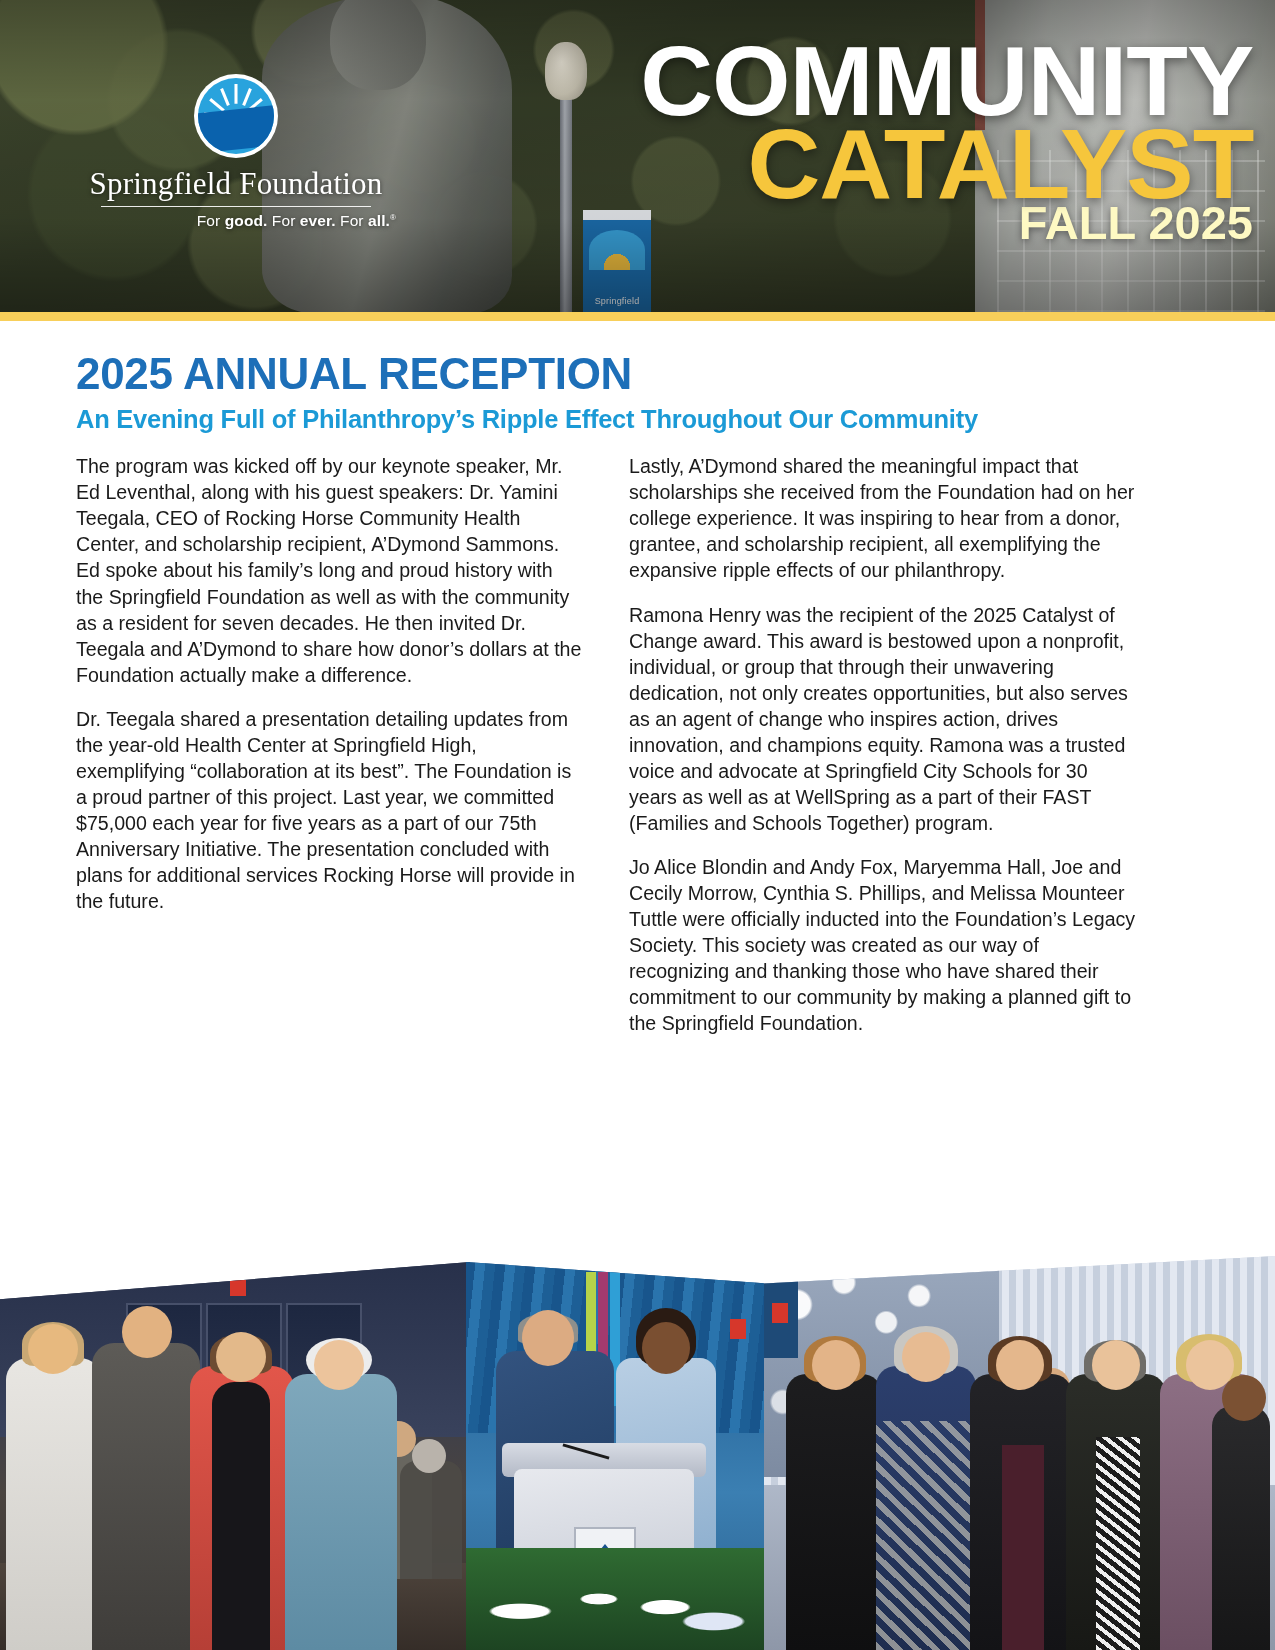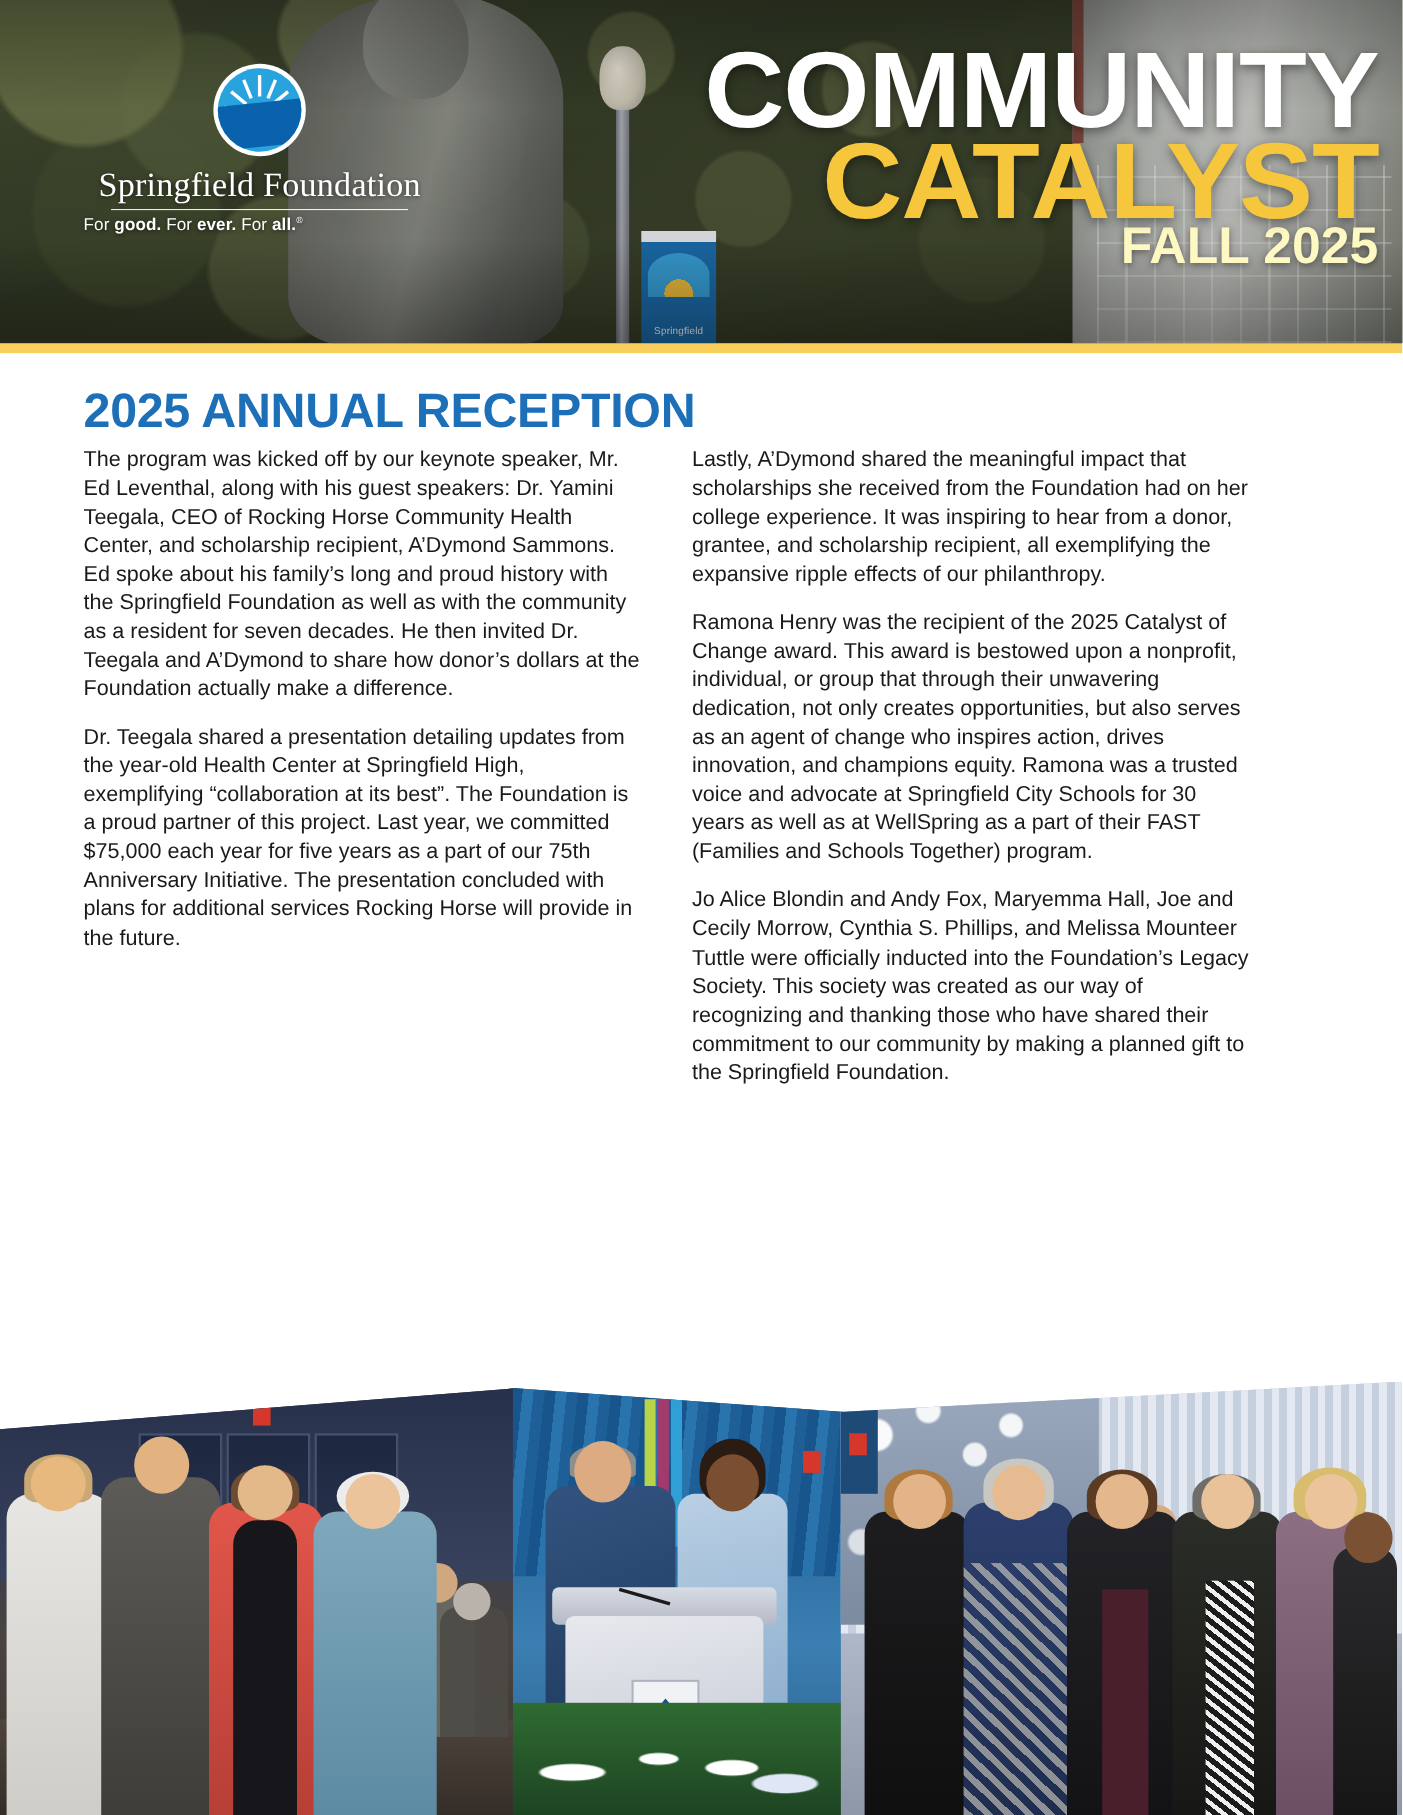--- a/index.html
+++ b/index.html
@@ -85,21 +85,21 @@
   .mh-banner-sign .txt{
     position:absolute;left:0;right:0;bottom:6px;text-align:center;
     font-size:9px;color:#ffffff;letter-spacing:.2px;
   }
   .mh-vignette{
     position:absolute;inset:0;
     background:linear-gradient(180deg,rgba(0,0,0,.30) 0%,rgba(0,0,0,.05) 32%,rgba(0,0,0,.10) 70%,rgba(0,0,0,.38) 100%);
   }
 
   
-  .logo-wrap{position:absolute;left:76px;top:58px;width:320px;}
+  .logo-wrap{position:absolute;left:76px;top:74px;width:320px;}
   .logo-mark{
     width:84px;height:84px;margin:0 auto 10px;border-radius:50%;
     background:#ffffff;padding:4px;box-sizing:border-box;
     position:relative;overflow:hidden;
   }
   .logo-inner{
     position:absolute;left:4px;top:4px;right:4px;bottom:4px;border-radius:50%;
     overflow:hidden;background:#29a3dd;
   }
   .logo-water{
@@ -116,21 +116,21 @@
     font-family:"Liberation Serif", serif;
     font-size:31px;color:#ffffff;text-align:center;
     letter-spacing:.2px;line-height:1;white-space:nowrap;
     text-shadow:0 1px 4px rgba(0,0,0,.55);
   }
   .logo-rule{
     width:270px;height:1px;background:rgba(255,255,255,.9);
     margin:7px auto 5px;
   }
   .logo-tag{
-    font-size:15.5px;color:#ffffff;text-align:left;letter-spacing:.1px;
+    font-size:15.5px;color:#ffffff;text-align:right;letter-spacing:.1px;
     text-shadow:0 1px 4px rgba(0,0,0,.6);
   }
   .logo-tag b{font-weight:bold;}
   .logo-tag sup{font-size:8px;vertical-align:super;}
 
   
   .mh-title{position:absolute;right:22px;top:36px;text-align:right;}
   .t-community{
     font-size:98px;line-height:.93;font-weight:bold;color:#ffffff;
     letter-spacing:-1px;
@@ -347,20 +347,21 @@
       <div class="t-community">COMMUNITY</div>
       <div class="t-catalyst">CATALYST</div>
       <div class="t-fall">FALL 2025</div>
     </div>
   </div>
 
   <div class="gold-rule"></div>
 
   <div class="article">
     <h1 class="headline">2025 ANNUAL RECEPTION</h1>
+    <h2 class="subhead">An Evening Full of Philanthropy’s Ripple Effect Throughout Our Community</h2>
     <div class="cols">
       <div class="col" id="left-col">
           <p id="para-keynote"><b>The program was kicked off by our keynote speaker, Mr. Ed Leventhal, along with his guest speakers: Dr. Yamini Teegala, CEO of Rocking Horse Community Health Center, and scholarship recipient, A’Dymond Sammons.</b><span> Ed spoke about his family’s long and proud history with the Springfield Foundation as well as with the community as a resident for seven decades. He then invited Dr. Teegala and A’Dymond to share how donor’s dollars at the Foundation actually make a difference.</span></p>
           <p id="para-teegala"><span>Dr. Teegala shared a presentation detailing updates from the year-old Health Center at Springfield High, exemplifying “collaboration at its best”. </span><b>The Foundation is a proud partner of this project. Last year, we committed $75,000 each year for five years as a part of our 75th Anniversary Initiative.</b><span> The presentation concluded with plans for additional services Rocking Horse will provide in the future.</span></p>
         </div>
       <div class="col" id="right-col">
           <p id="para-adymond"><span>Lastly, A’Dymond shared the meaningful impact that scholarships she received from the Foundation had on her college experience. It was inspiring to hear from a donor, grantee, and scholarship recipient, all exemplifying the expansive ripple effects of our philanthropy.</span></p>
           <p id="para-ramona"><b>Ramona Henry was the recipient of the 2025 Catalyst of Change award.</b><span> This award is bestowed upon a nonprofit, individual, or group that through their unwavering dedication, not only creates opportunities, but also serves as an agent of change who inspires action, drives innovation, and champions equity. Ramona was a trusted voice and advocate at Springfield City Schools for 30 years as well as at WellSpring as a part of their FAST (Families and Schools Together) program.</span></p>
           <p id="para-legacy"><b>Jo Alice Blondin and Andy Fox, Maryemma Hall, Joe and Cecily Morrow, Cynthia S. Phillips, and Melissa Mounteer Tuttle were officially inducted into the Foundation’s Legacy Society.</b><span> This society was created as our way of recognizing and thanking those who have shared their commitment to our community by making a planned gift to the Springfield Foundation.</span></p>
         </div>

